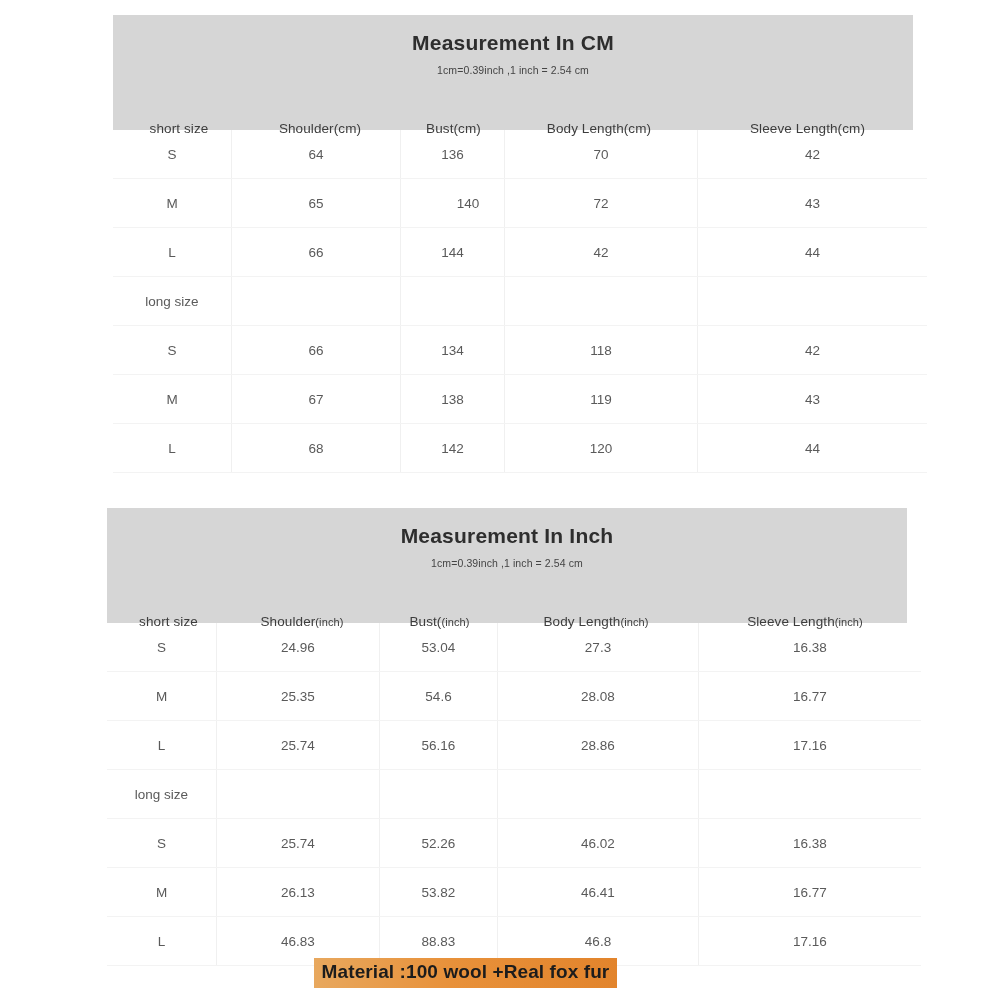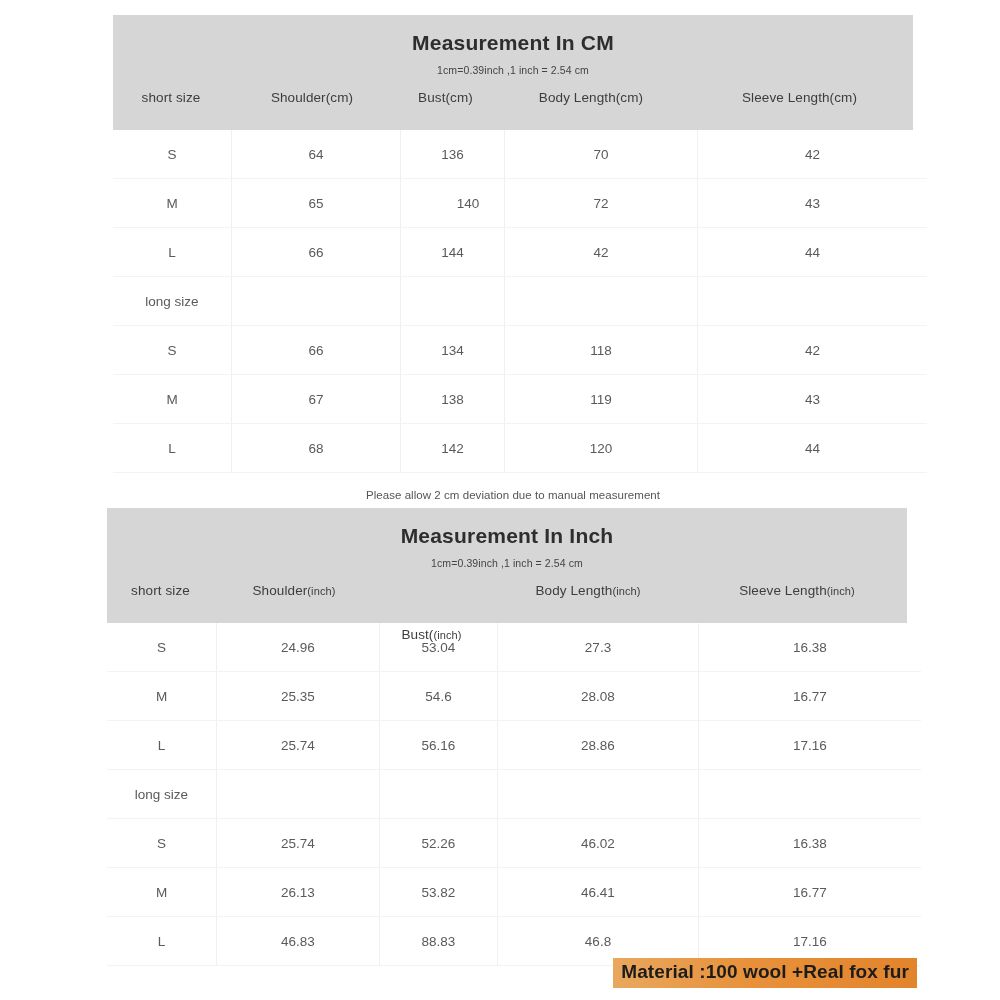--- a/index.html
+++ b/index.html
@@ -40,23 +40,24 @@
   }
   .chart-subtitle {
     text-align: center;
     font-size: 10.5px;
     color: #444;
     padding-top: 9px;
     letter-spacing: .1px;
   }
   .head-row {
     display: flex;
-    align-items: flex-start;
+    align-items: flex-end;
     height: 46px;
     margin-top: 14px;
+    padding-left: 8px;
   }
   .head-cell {
     text-align: center;
     font-size: 13.5px;
     color: #3d3d3d;
     letter-spacing: .1px;
   }
   .head-cell .unit-small {
     font-size: 11px;
   }
@@ -99,21 +100,21 @@
     color: #555555;
     line-height: 18px;
     letter-spacing: .05px;
   }
 
   
   .material-banner-wrap {
     position: absolute;
     left: 14px;
     right: 0;
-    text-align: right;
+    text-align: center;
   }
   .material-banner {
     display: inline-block;
     background: linear-gradient(to right, #e8a85e 0%, #e8913a 45%, #e2842c 100%);
     color: #1c1c1c;
     font-size: 19px;
     font-weight: bold;
     padding: 3px 8px 5px 8px;
     letter-spacing: .1px;
     line-height: 22px;
@@ -186,24 +187,20 @@
           <tr>
             <td class="label-cell" style="width: 116px;">L</td>
             <td style="width: 166px;">68</td>
             <td style="width: 101px;">142</td>
             <td style="width: 190px;">120</td>
             <td style="width: 227px;">44</td>
           </tr>
         </tbody>
     </table>
 
-    <div class="note-area">
-      <div class="note-line">Please allow 2 cm deviation due to manual measurement</div>
-      <div class="note-line">This is Asian size,please ignore the tag ,refer size chart toselect the correct size !</div>
-    </div>
   </div>
 
   <div class="chart-block" id="inch-block" style="left:107px; top:508px; width:800px;">
 
     <div class="chart-head" style="height:115px;">
       <div class="chart-title">Measurement In Inch</div>
       <div class="chart-subtitle">1cm=0.39inch ,1 inch = 2.54 cm</div>
       <div class="head-row" id="inch-head-row">
           <div class="head-cell" style="width: 107px; flex: 0 0 107px;"><span>short size</span></div>
           <div class="head-cell" style="width: 160px; flex: 0 0 160px;"><span>Shoulder</span><span class="unit-small">(inch)</span></div>

